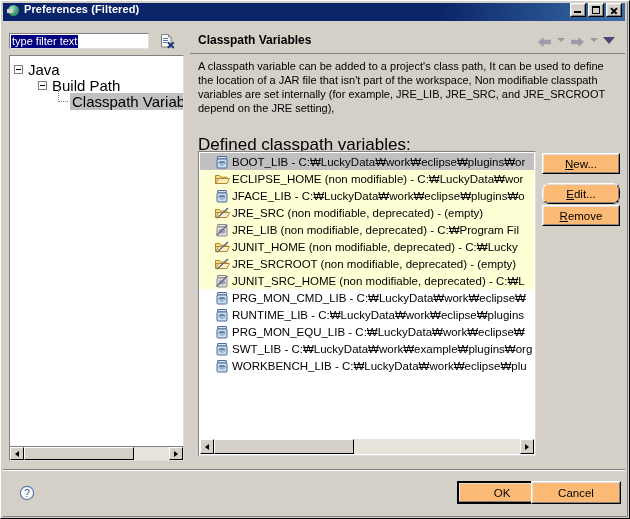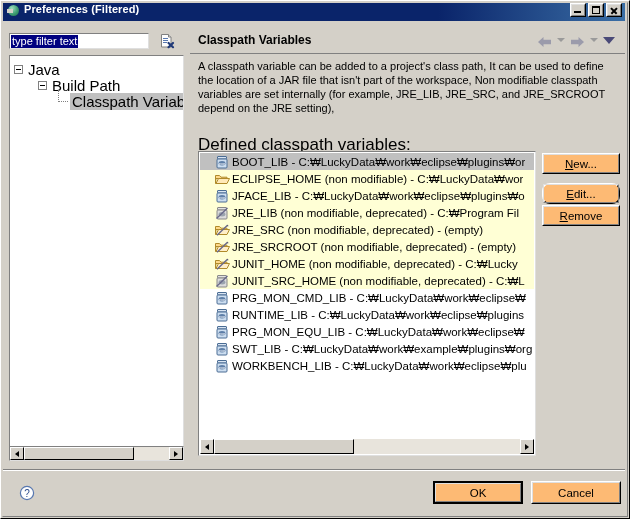--- a/index.html
+++ b/index.html
@@ -378,21 +378,21 @@
   .help-icon {
     position: absolute;
     left: 18px; top: 484px;
     width: 16px; height: 16px;
   }
   .bottom-btn {
     position: absolute;
     width: 90px; height: 23px;
     top: 480px;
   }
-  .btn-ok { left: 432px; }
+  .btn-ok { left: 456px; }
   .btn-cancel { left: 530px; }
   .btn.default-btn {
     border: 2px solid #000000;
   }
   .btn.default-btn::after {
     border: 1px solid #dfdfdf;
     border-right-color: #808080;
     border-bottom-color: #808080;
   }
   .mn { text-decoration: underline; }
@@ -518,53 +518,53 @@
             <span class="row-icon"><svg width="16" height="16" viewBox="0 0 16 16">
                 <rect x="3.5" y="2.5" width="9" height="2.5" rx="0.5" fill="#d8e4f2" stroke="#4a6c94"></rect>
                 <rect x="3" y="5" width="10" height="9" rx="1" fill="#cddef0" stroke="#4a6c94"></rect>
                 <ellipse cx="8" cy="9.2" rx="3.4" ry="2.2" fill="#5d7ea8"></ellipse>
                 <text x="8" y="10.6" font-family="Liberation Sans, sans-serif" font-size="4" fill="#ffffff" text-anchor="middle">exe</text>
               </svg></span>
             <span class="row-text">JFACE_LIB - C:₩LuckyData₩work₩eclipse₩plugins₩o</span>
           </div>
           <div class="list-row warn">
             <span class="row-icon"><svg width="16" height="16" viewBox="0 0 16 16">
+                <path d="M1.5 12.5 V4.5 h4 l1.5 1.7 h6 v1.3 h-11 z" fill="#ffd98a" stroke="#b08a2a"></path>
+                <path d="M2 12.5 L4.5 7.5 h11 L13 12.5 z" fill="#ffeec8" stroke="#b08a2a"></path>
+                <line x1="3" y1="13.2" x2="13.5" y2="3.2" stroke="#6a6a8a" stroke-width="1.4"></line>
+                <path d="M13.2 2.6 l1.4 1.4 -1.1 0.5 z" fill="#3a3a5a"></path>
+              </svg></span>
+            <span class="row-text">JRE_SRC (non modifiable, deprecated) - (empty)</span>
+          </div>
+          <div class="list-row warn">
+            <span class="row-icon"><svg width="16" height="16" viewBox="0 0 16 16">
                 <rect x="3.5" y="2.5" width="9" height="2.5" rx="0.5" fill="#e2e2e2" stroke="#888"></rect>
                 <rect x="3" y="5" width="10" height="9" rx="1" fill="#dcdcdc" stroke="#888"></rect>
                 <ellipse cx="8" cy="9.2" rx="3.4" ry="2.2" fill="#9aa3ae"></ellipse>
                 <line x1="2.5" y1="13.5" x2="13.5" y2="3" stroke="#6a6a8a" stroke-width="1.4"></line>
               </svg></span>
             <span class="row-text">JRE_LIB (non modifiable, deprecated) - C:₩Program Fil</span>
           </div>
           <div class="list-row warn">
             <span class="row-icon"><svg width="16" height="16" viewBox="0 0 16 16">
                 <path d="M1.5 12.5 V4.5 h4 l1.5 1.7 h6 v1.3 h-11 z" fill="#ffd98a" stroke="#b08a2a"></path>
                 <path d="M2 12.5 L4.5 7.5 h11 L13 12.5 z" fill="#ffeec8" stroke="#b08a2a"></path>
                 <line x1="3" y1="13.2" x2="13.5" y2="3.2" stroke="#6a6a8a" stroke-width="1.4"></line>
                 <path d="M13.2 2.6 l1.4 1.4 -1.1 0.5 z" fill="#3a3a5a"></path>
               </svg></span>
-            <span class="row-text">JRE_SRC (non modifiable, deprecated) - (empty)</span>
+            <span class="row-text">JUNIT_HOME (non modifiable, deprecated) - C:₩Lucky</span>
           </div>
           <div class="list-row warn">
             <span class="row-icon"><svg width="16" height="16" viewBox="0 0 16 16">
                 <path d="M1.5 12.5 V4.5 h4 l1.5 1.7 h6 v1.3 h-11 z" fill="#ffd98a" stroke="#b08a2a"></path>
                 <path d="M2 12.5 L4.5 7.5 h11 L13 12.5 z" fill="#ffeec8" stroke="#b08a2a"></path>
                 <line x1="3" y1="13.2" x2="13.5" y2="3.2" stroke="#6a6a8a" stroke-width="1.4"></line>
                 <path d="M13.2 2.6 l1.4 1.4 -1.1 0.5 z" fill="#3a3a5a"></path>
               </svg></span>
             <span class="row-text">JRE_SRCROOT (non modifiable, deprecated) - (empty)</span>
-          </div>
-          <div class="list-row warn">
-            <span class="row-icon"><svg width="16" height="16" viewBox="0 0 16 16">
-                <path d="M1.5 12.5 V4.5 h4 l1.5 1.7 h6 v1.3 h-11 z" fill="#ffd98a" stroke="#b08a2a"></path>
-                <path d="M2 12.5 L4.5 7.5 h11 L13 12.5 z" fill="#ffeec8" stroke="#b08a2a"></path>
-                <line x1="3" y1="13.2" x2="13.5" y2="3.2" stroke="#6a6a8a" stroke-width="1.4"></line>
-                <path d="M13.2 2.6 l1.4 1.4 -1.1 0.5 z" fill="#3a3a5a"></path>
-              </svg></span>
-            <span class="row-text">JUNIT_HOME (non modifiable, deprecated) - C:₩Lucky</span>
           </div>
           <div class="list-row warn">
             <span class="row-icon"><svg width="16" height="16" viewBox="0 0 16 16">
                 <rect x="3.5" y="2.5" width="9" height="2.5" rx="0.5" fill="#e2e2e2" stroke="#888"></rect>
                 <rect x="3" y="5" width="10" height="9" rx="1" fill="#dcdcdc" stroke="#888"></rect>
                 <ellipse cx="8" cy="9.2" rx="3.4" ry="2.2" fill="#9aa3ae"></ellipse>
                 <line x1="2.5" y1="13.5" x2="13.5" y2="3" stroke="#6a6a8a" stroke-width="1.4"></line>
               </svg></span>
             <span class="row-text">JUNIT_SRC_HOME (non modifiable, deprecated) - C:₩L</span>
           </div>

